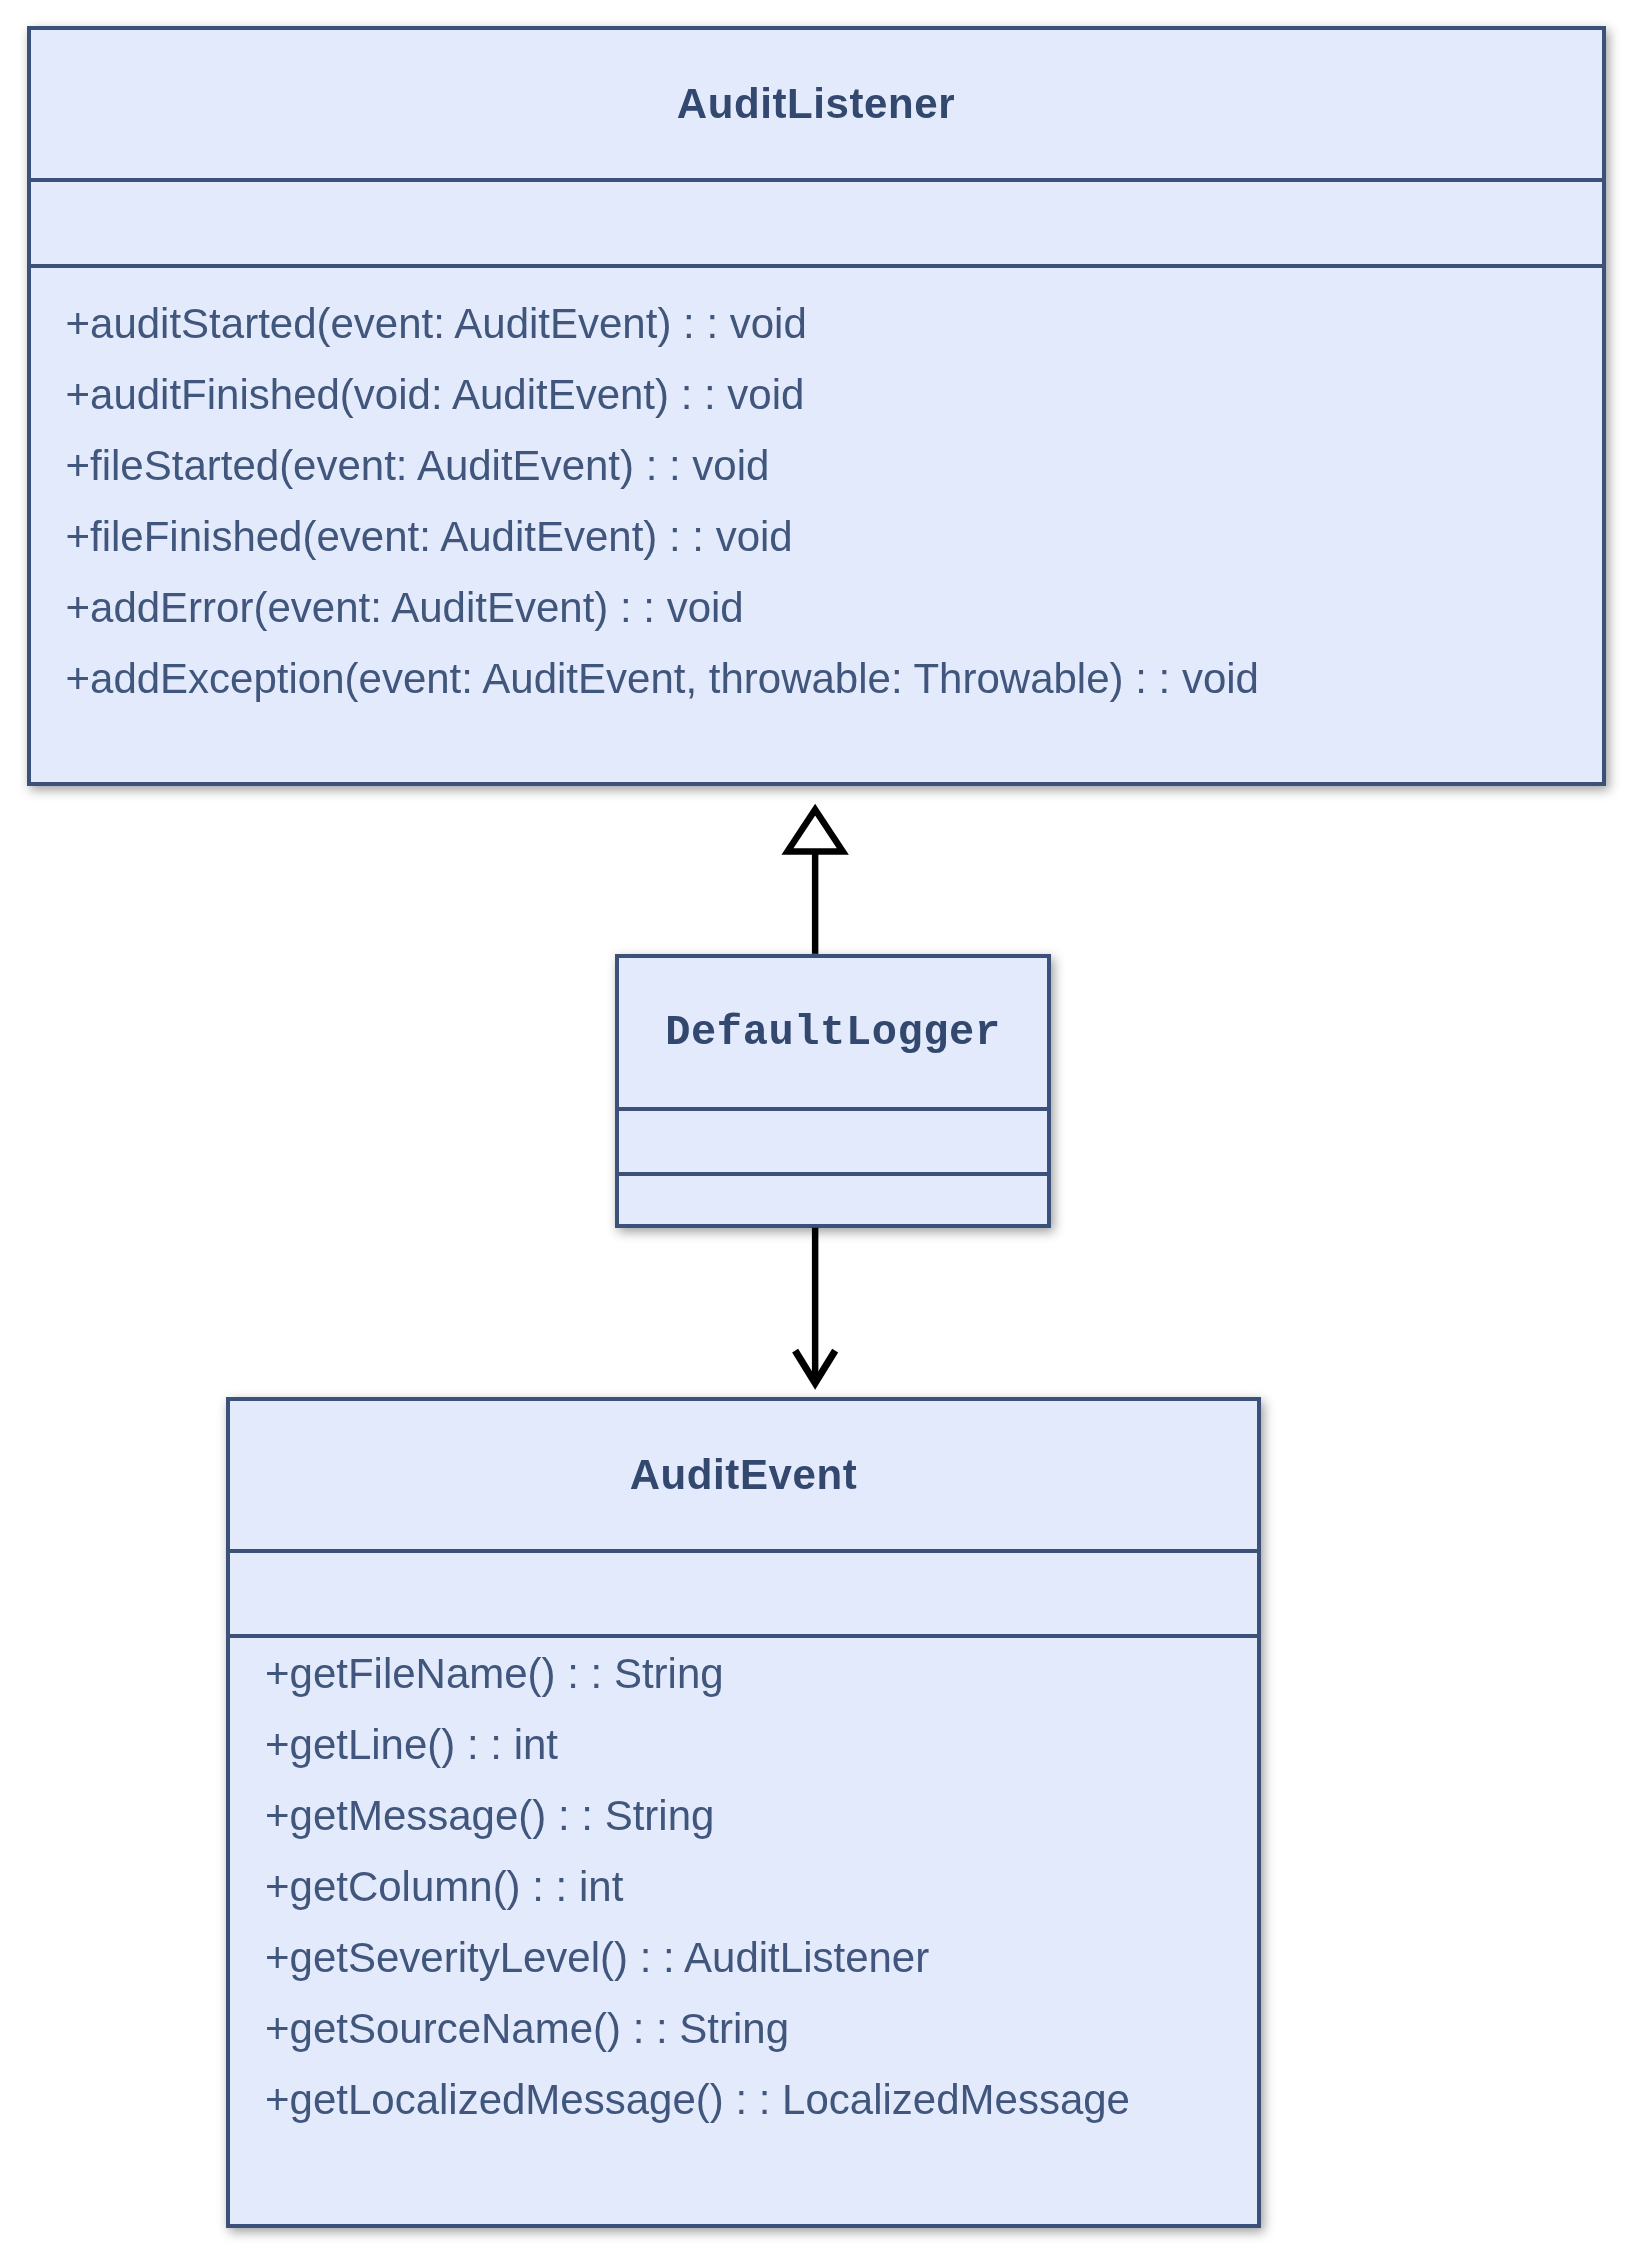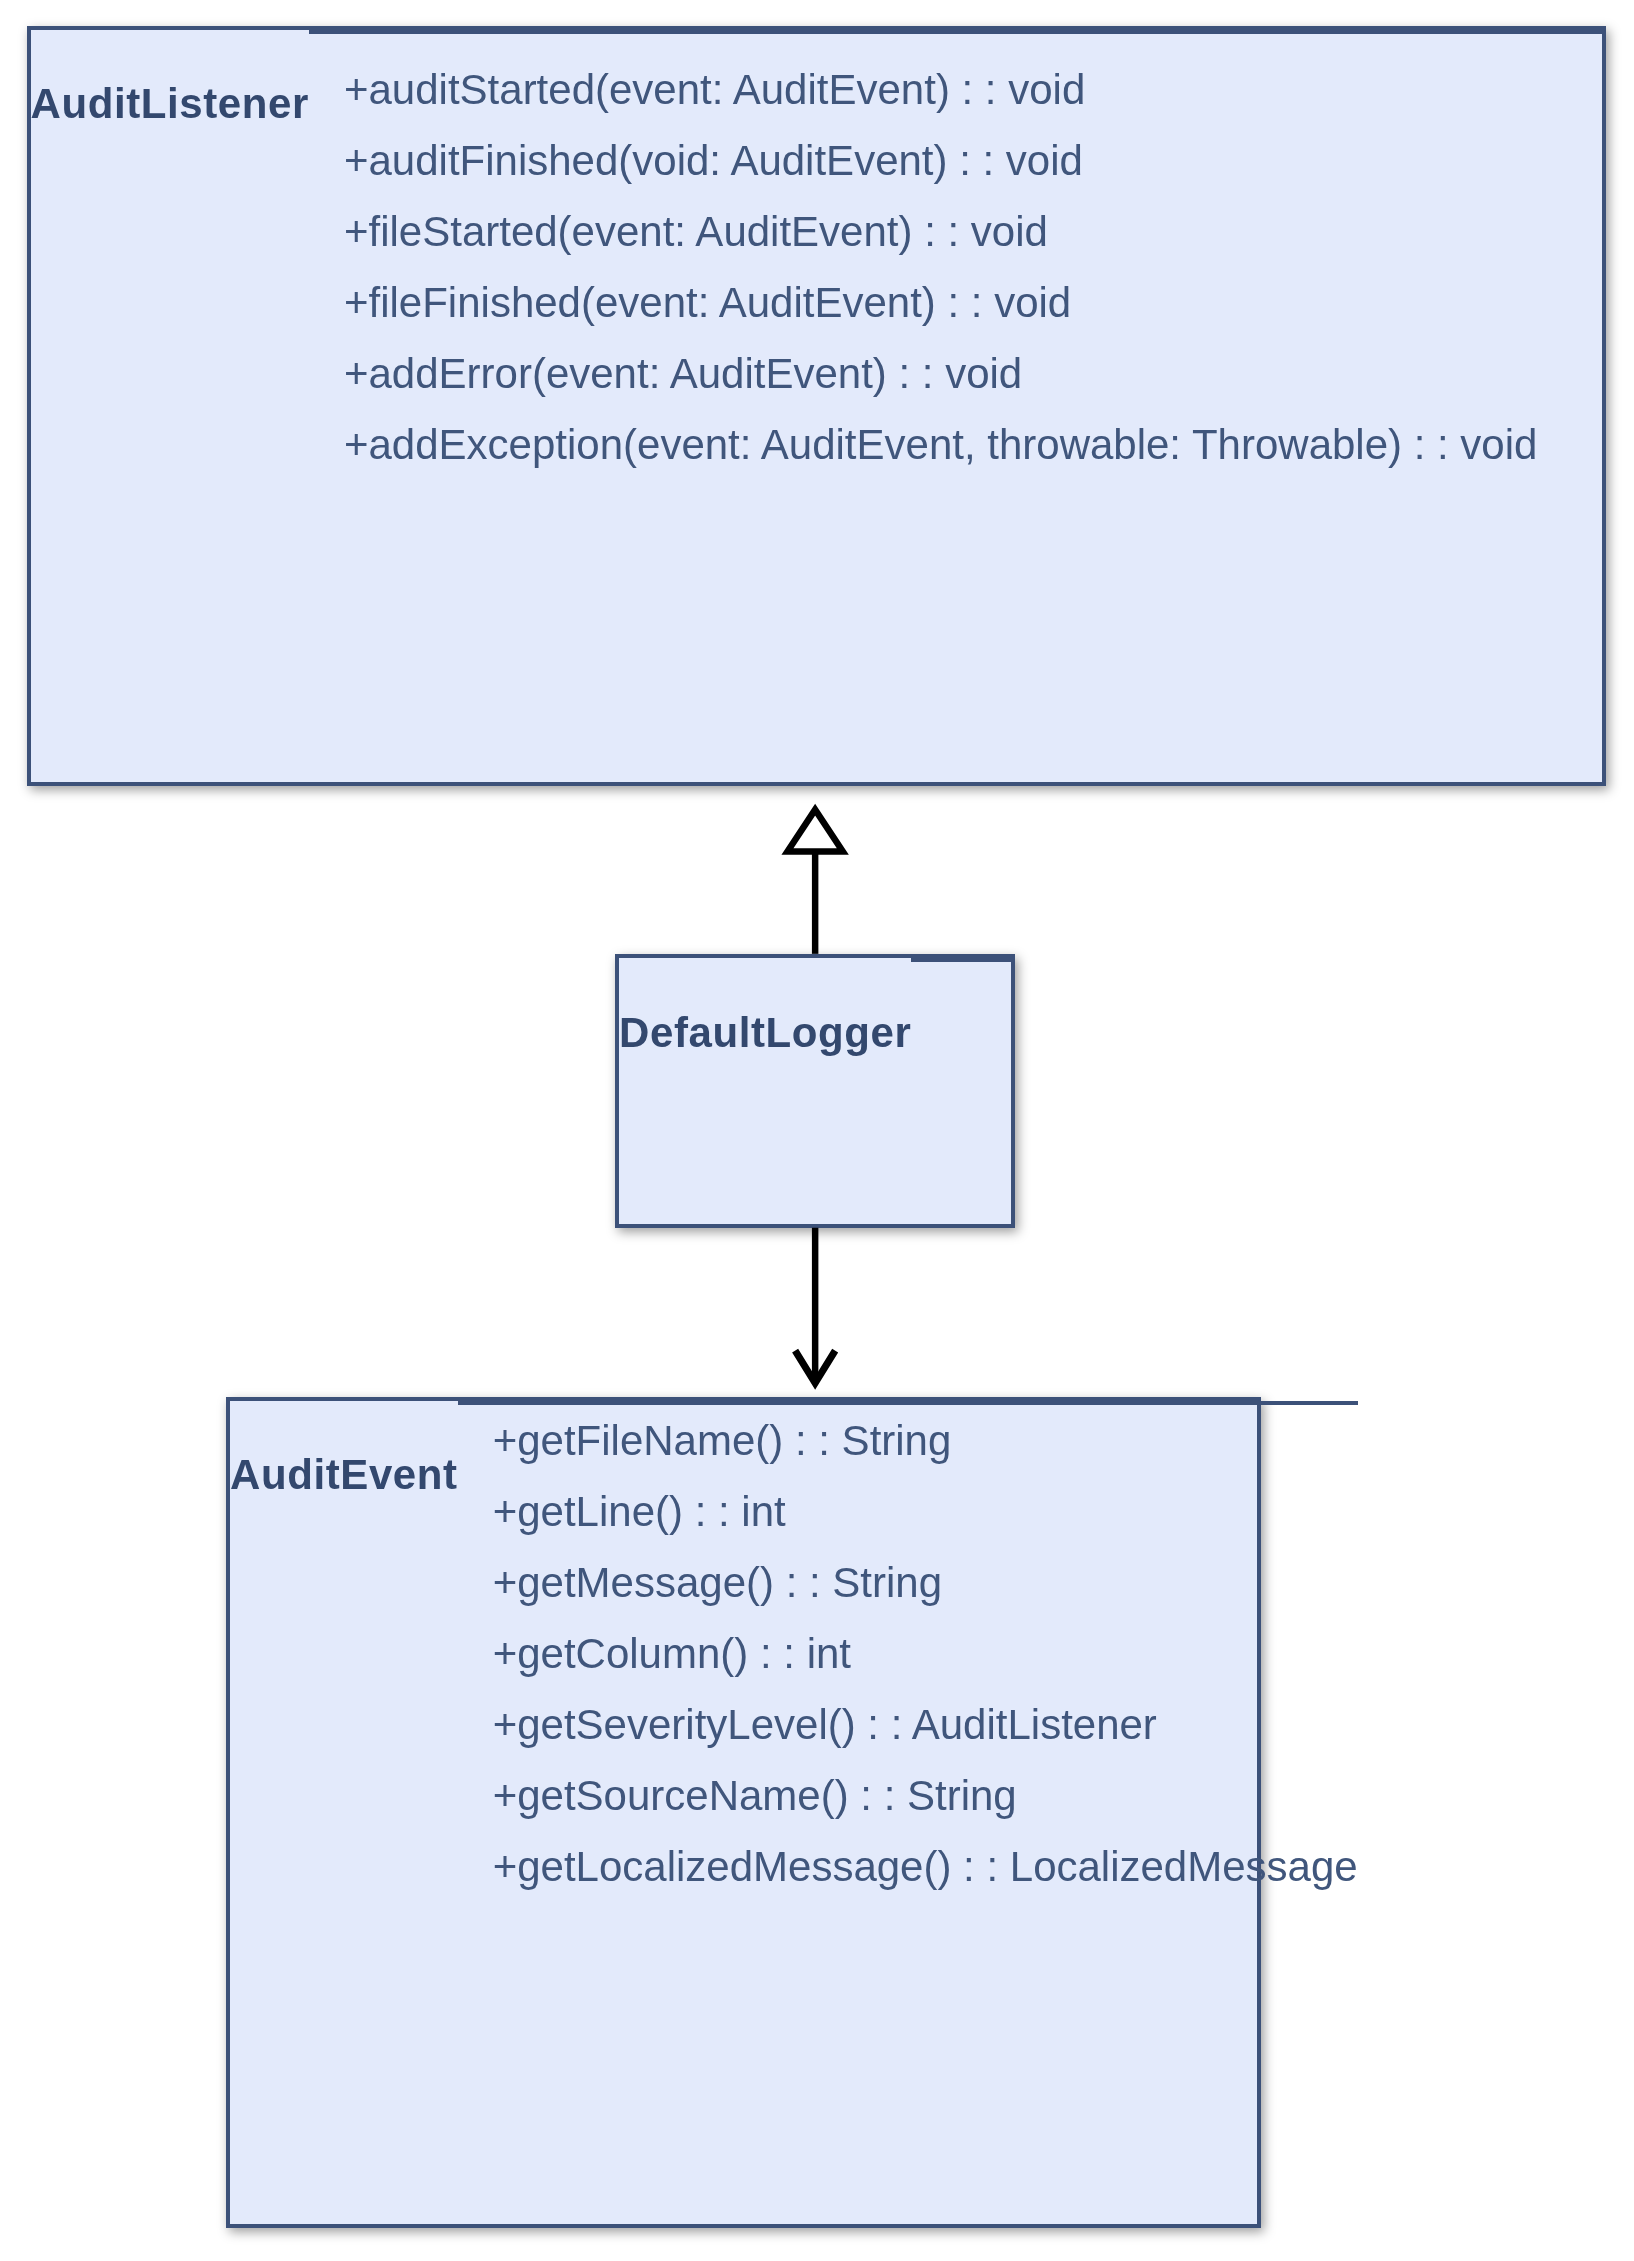--- a/index.html
+++ b/index.html
@@ -10,24 +10,24 @@
   body{
     width:1635px;height:2261px;background:var(--background);
     position:relative;overflow:hidden;
     font-family:"Liberation Sans", sans-serif;
   }
   .uml-class{
     position:absolute;box-sizing:border-box;
     background:var(--fill);
     border:4.1px solid var(--border);
     box-shadow:2.9px 4.1px 10.6px rgba(0,0,0,.38);
-    display:flex;flex-direction:row;
+    display:flex;flex-direction:column;
   }
   #class-auditlistener{left:26.5px;top:26px;width:1579px;height:760px;}
-  #class-defaultlogger{left:615px;top:954px;width:400px;height:274px;}
+  #class-defaultlogger{left:615px;top:954px;width:436px;height:274px;font-family:Liberation Mono, monospace;}
   #class-auditevent{left:226px;top:1397px;width:1035px;height:831px;}
 
   .title-compartment{
     flex:0 0 auto;display:flex;align-items:center;justify-content:center;
     font-weight:bold;font-size:42px;color:var(--title_text);
     letter-spacing:0.6px;
   }
   #class-auditlistener .title-compartment{height:148px;}
   #class-defaultlogger  .title-compartment{height:149px;}
   #class-auditevent     .title-compartment{height:148px;}

